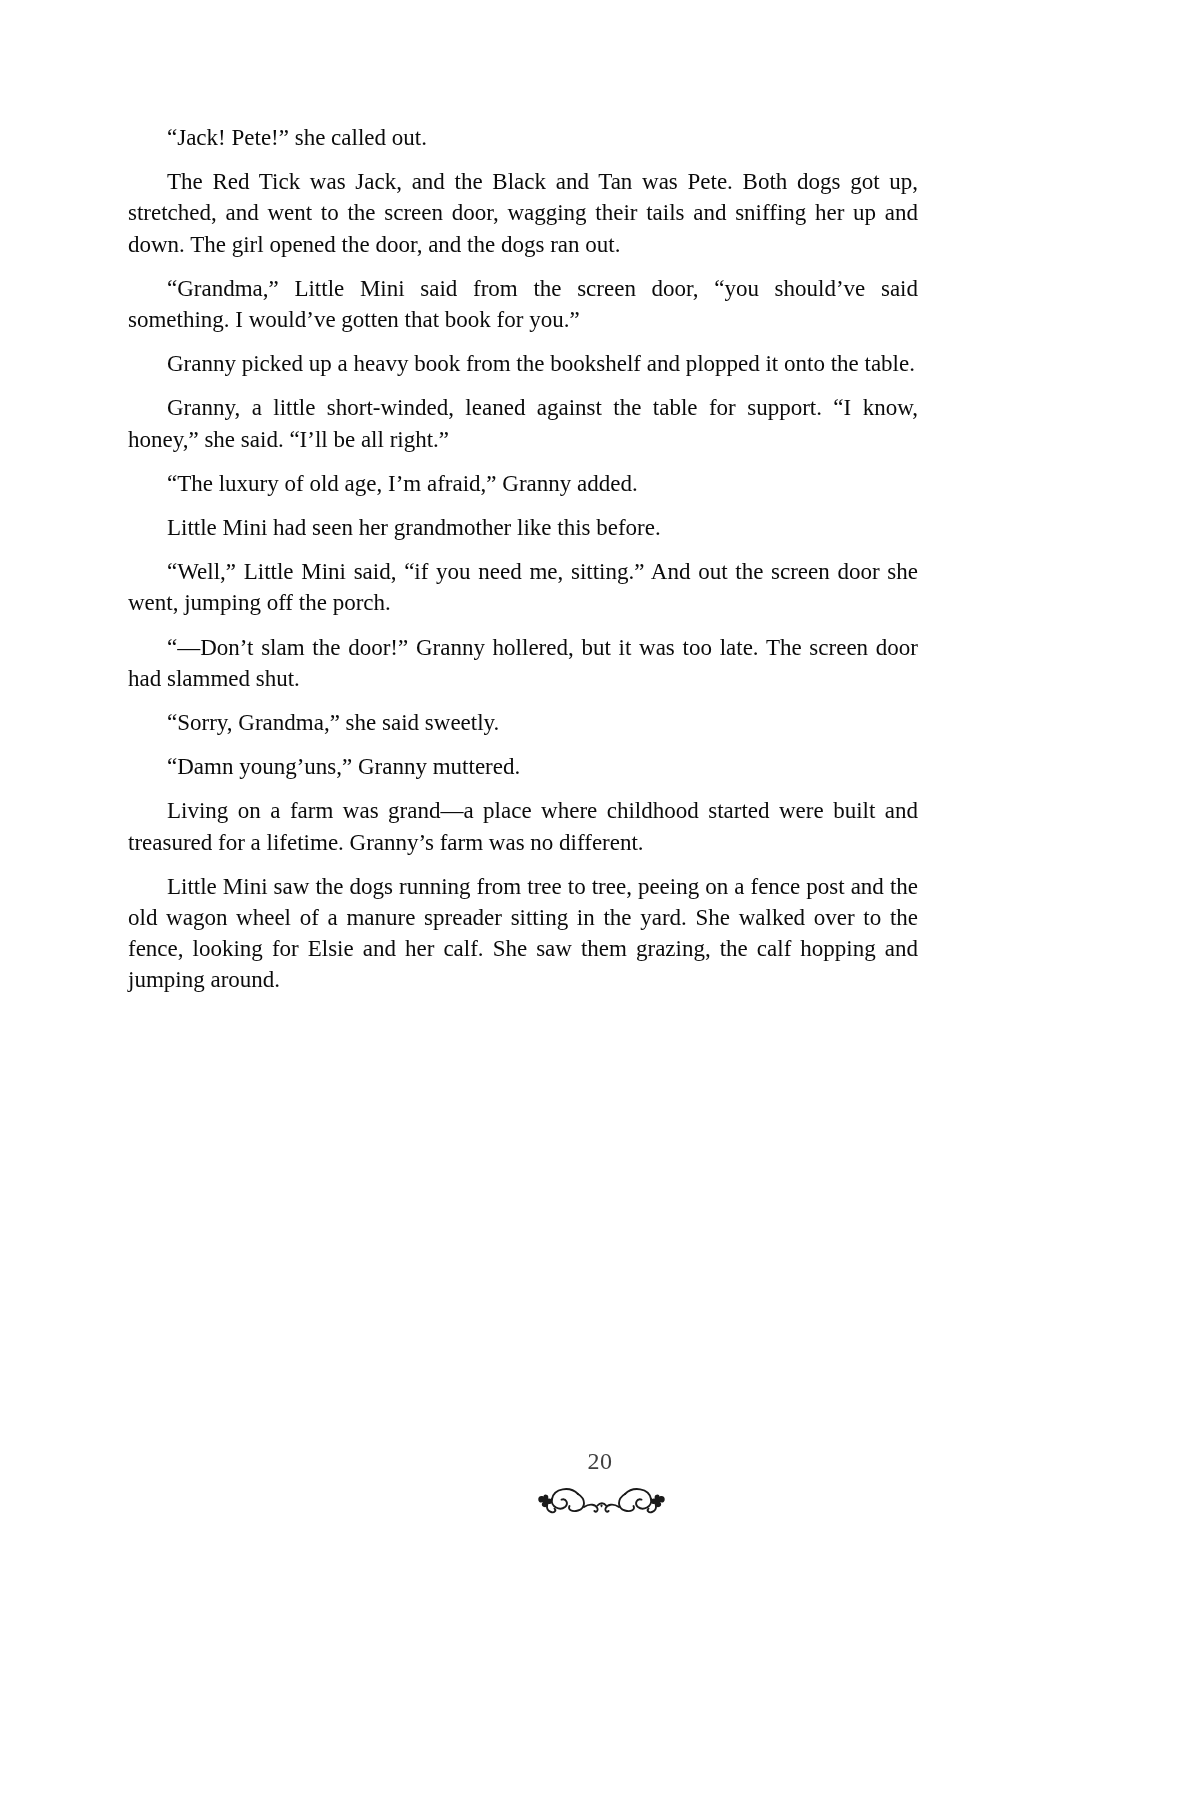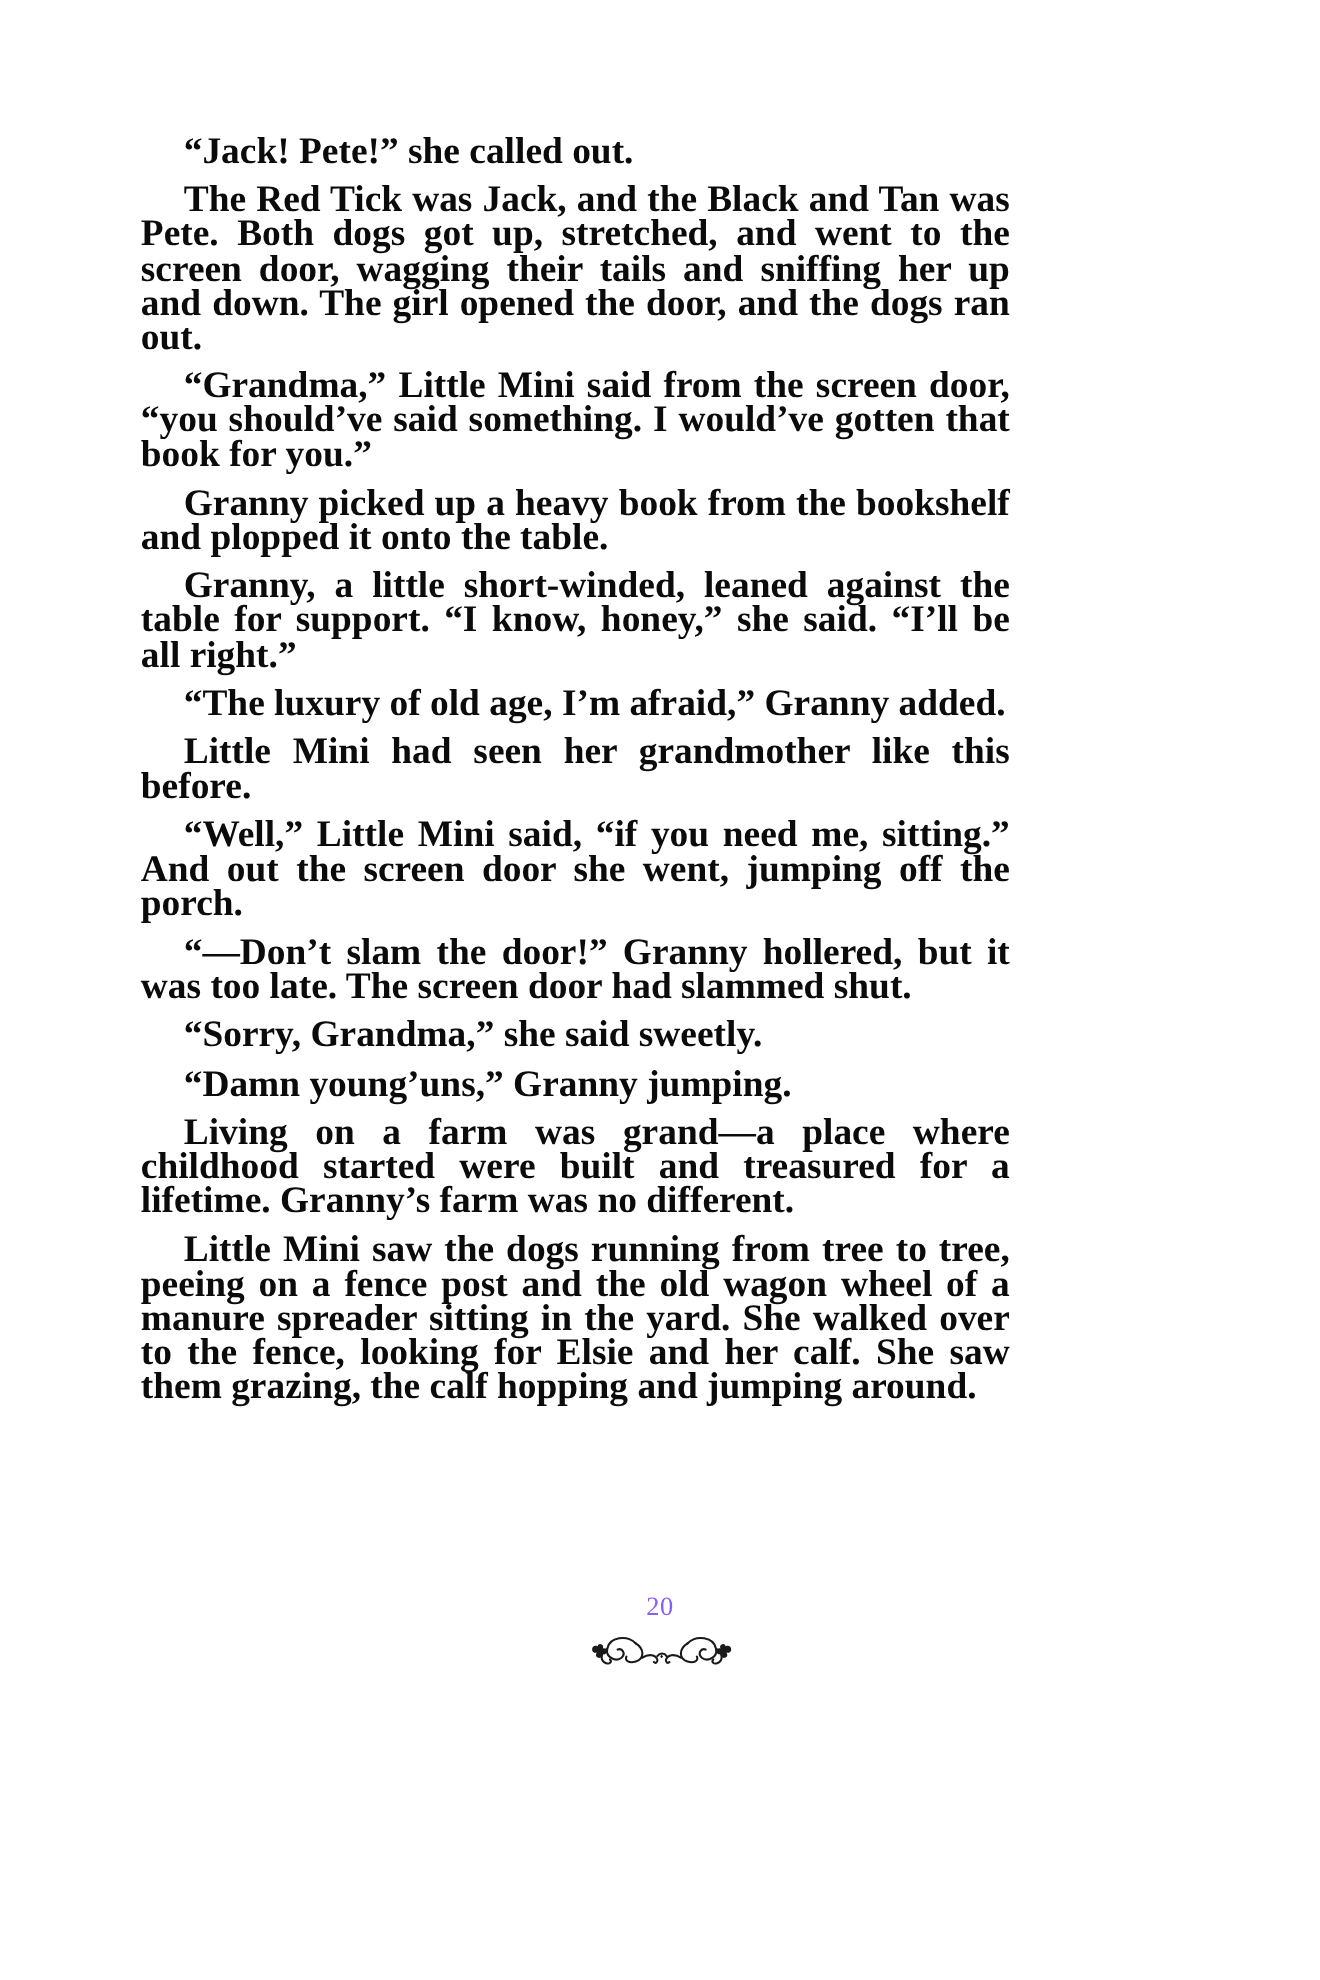--- a/index.html
+++ b/index.html
@@ -27,45 +27,44 @@
     position: absolute;
     left: 128px;
     top: 122px;
     width: 790px;
   }
   p.para {
     margin: 0 0 0 0;
     text-align: justify;
     text-justify: inter-word;
     text-indent: 39px;
-    font-size: 34px;
+    font-size: 23px;
     line-height: 31.2px;
     letter-spacing: 0.0px;
     word-spacing: 0px;
     padding-bottom: 13px;
     hyphens: none;
-    font-weight: bold;
     -webkit-hyphens: none;
   }
   p.para:last-child {
     padding-bottom: 0;
   }
   
   .footer {
     position: absolute;
     left: 0;
     top: 1448px;
     width: 1200px;
     text-align: center;
   }
   .folio {
     font-family: "Liberation Serif", "DejaVu Serif", serif;
     font-size: 24px;
     line-height: 26px;
-    color: #8b5cf6;
+    color: #404040;
     letter-spacing: 0.5px;
   }
   .ornament {
     margin-top: 4px;
     display: flex;
     justify-content: center;
     align-items: center;
     height: 46px;
   }
   .ornament svg {
@@ -81,21 +80,21 @@
       <p class="para">“Jack! Pete!” she called out.</p>
       <p class="para">The Red Tick was Jack, and the Black and Tan was Pete. Both dogs got up, stretched, and went to the screen door, wagging their tails and sniffing her up and down. The girl opened the door, and the dogs ran out.</p>
       <p class="para">“Grandma,” Little Mini said from the screen door, “you should’ve said something. I would’ve gotten that book for you.”</p>
       <p class="para">Granny picked up a heavy book from the bookshelf and plopped it onto the table.</p>
       <p class="para">Granny, a little short-winded, leaned against the table for support. “I know, honey,” she said. “I’ll be all right.”</p>
       <p class="para">“The luxury of old age, I’m afraid,” Granny added.</p>
       <p class="para">Little Mini had seen her grandmother like this before.</p>
       <p class="para">“Well,” Little Mini said, “if you need me, sitting.” And out the screen door she went, jumping off the porch.</p>
       <p class="para">“—Don’t slam the door!” Granny hollered, but it was too late. The screen door had slammed shut.</p>
       <p class="para">“Sorry, Grandma,” she said sweetly.</p>
-      <p class="para">“Damn young’uns,” Granny jumping.</p>
+      <p class="para">“Damn young’uns,” Granny muttered.</p>
       <p class="para">Living on a farm was grand—a place where childhood started were built and treasured for a lifetime. Granny’s farm was no different.</p>
       <p class="para">Little Mini saw the dogs running from tree to tree, peeing on a fence post and the old wagon wheel of a manure spreader sitting in the yard. She walked over to the fence, looking for Elsie and her calf. She saw them grazing, the calf hopping and jumping around.</p>
     </div>
 
   <div class="footer">
     <div class="folio">20</div>
     <div class="ornament">
       <svg width="160" height="42" viewBox="0 0 160 42" aria-hidden="true">
         <g fill="none" stroke="#1a1a1a" stroke-width="1.9" stroke-linecap="round">
 

